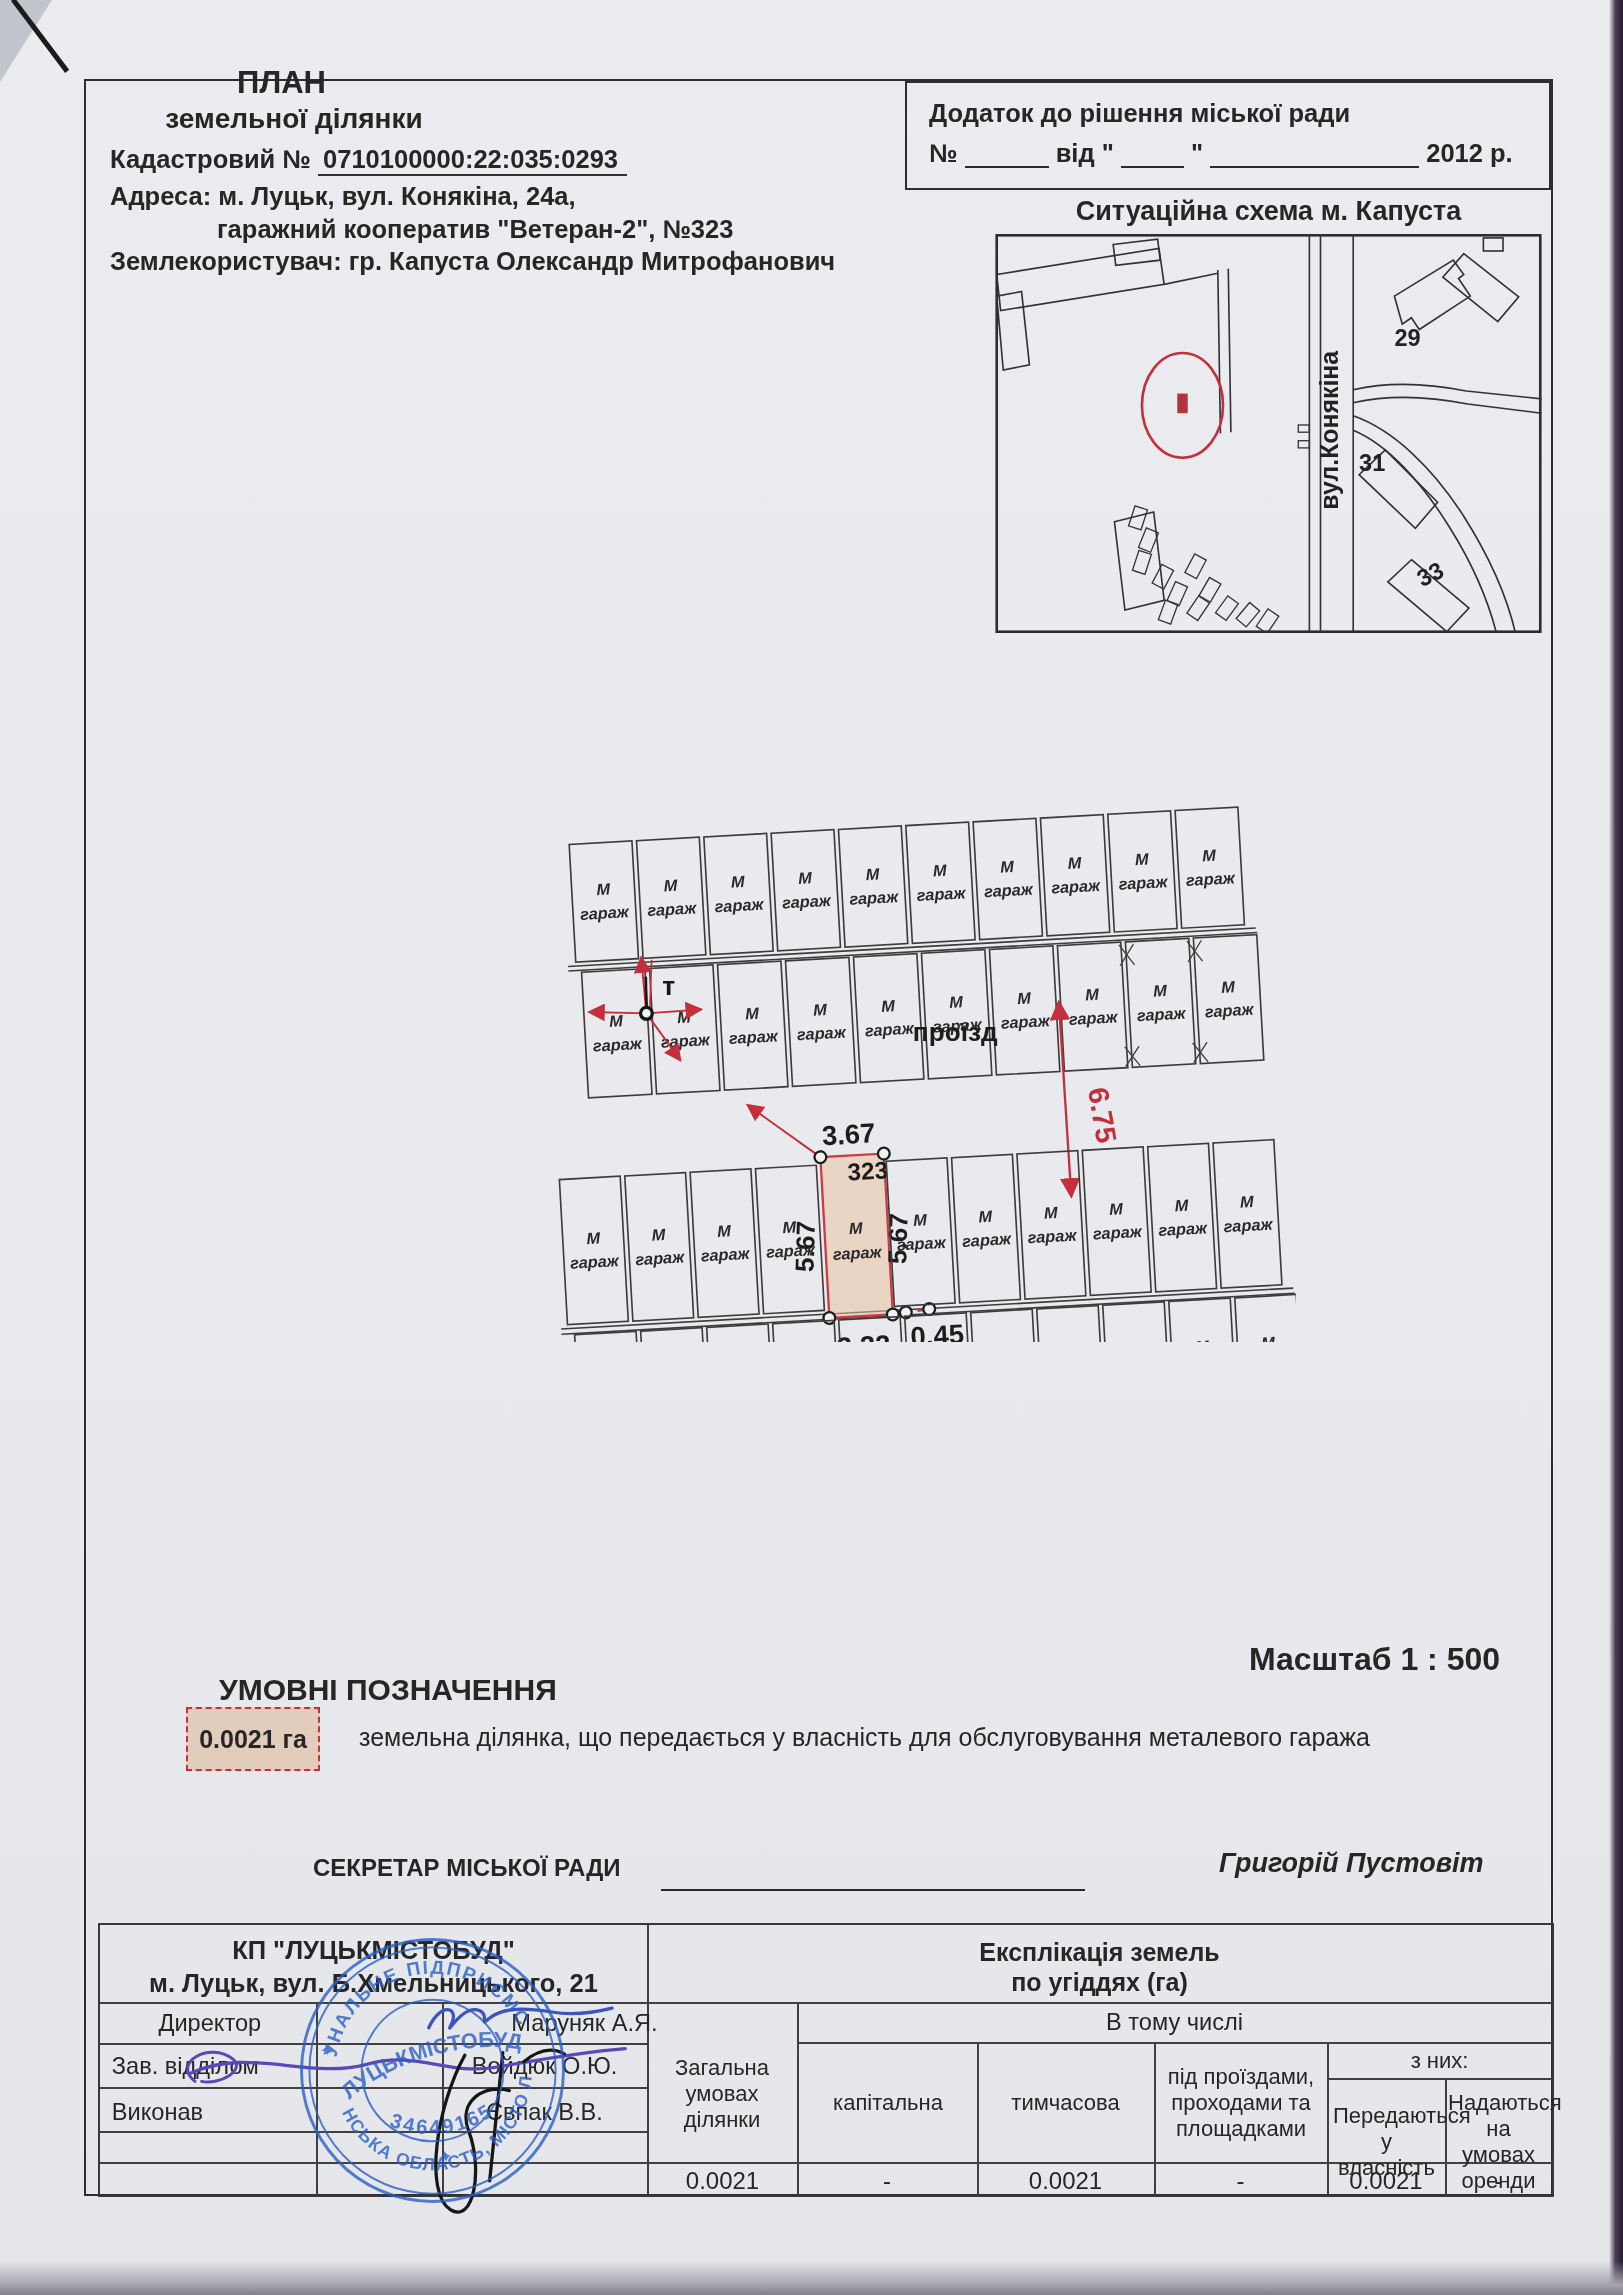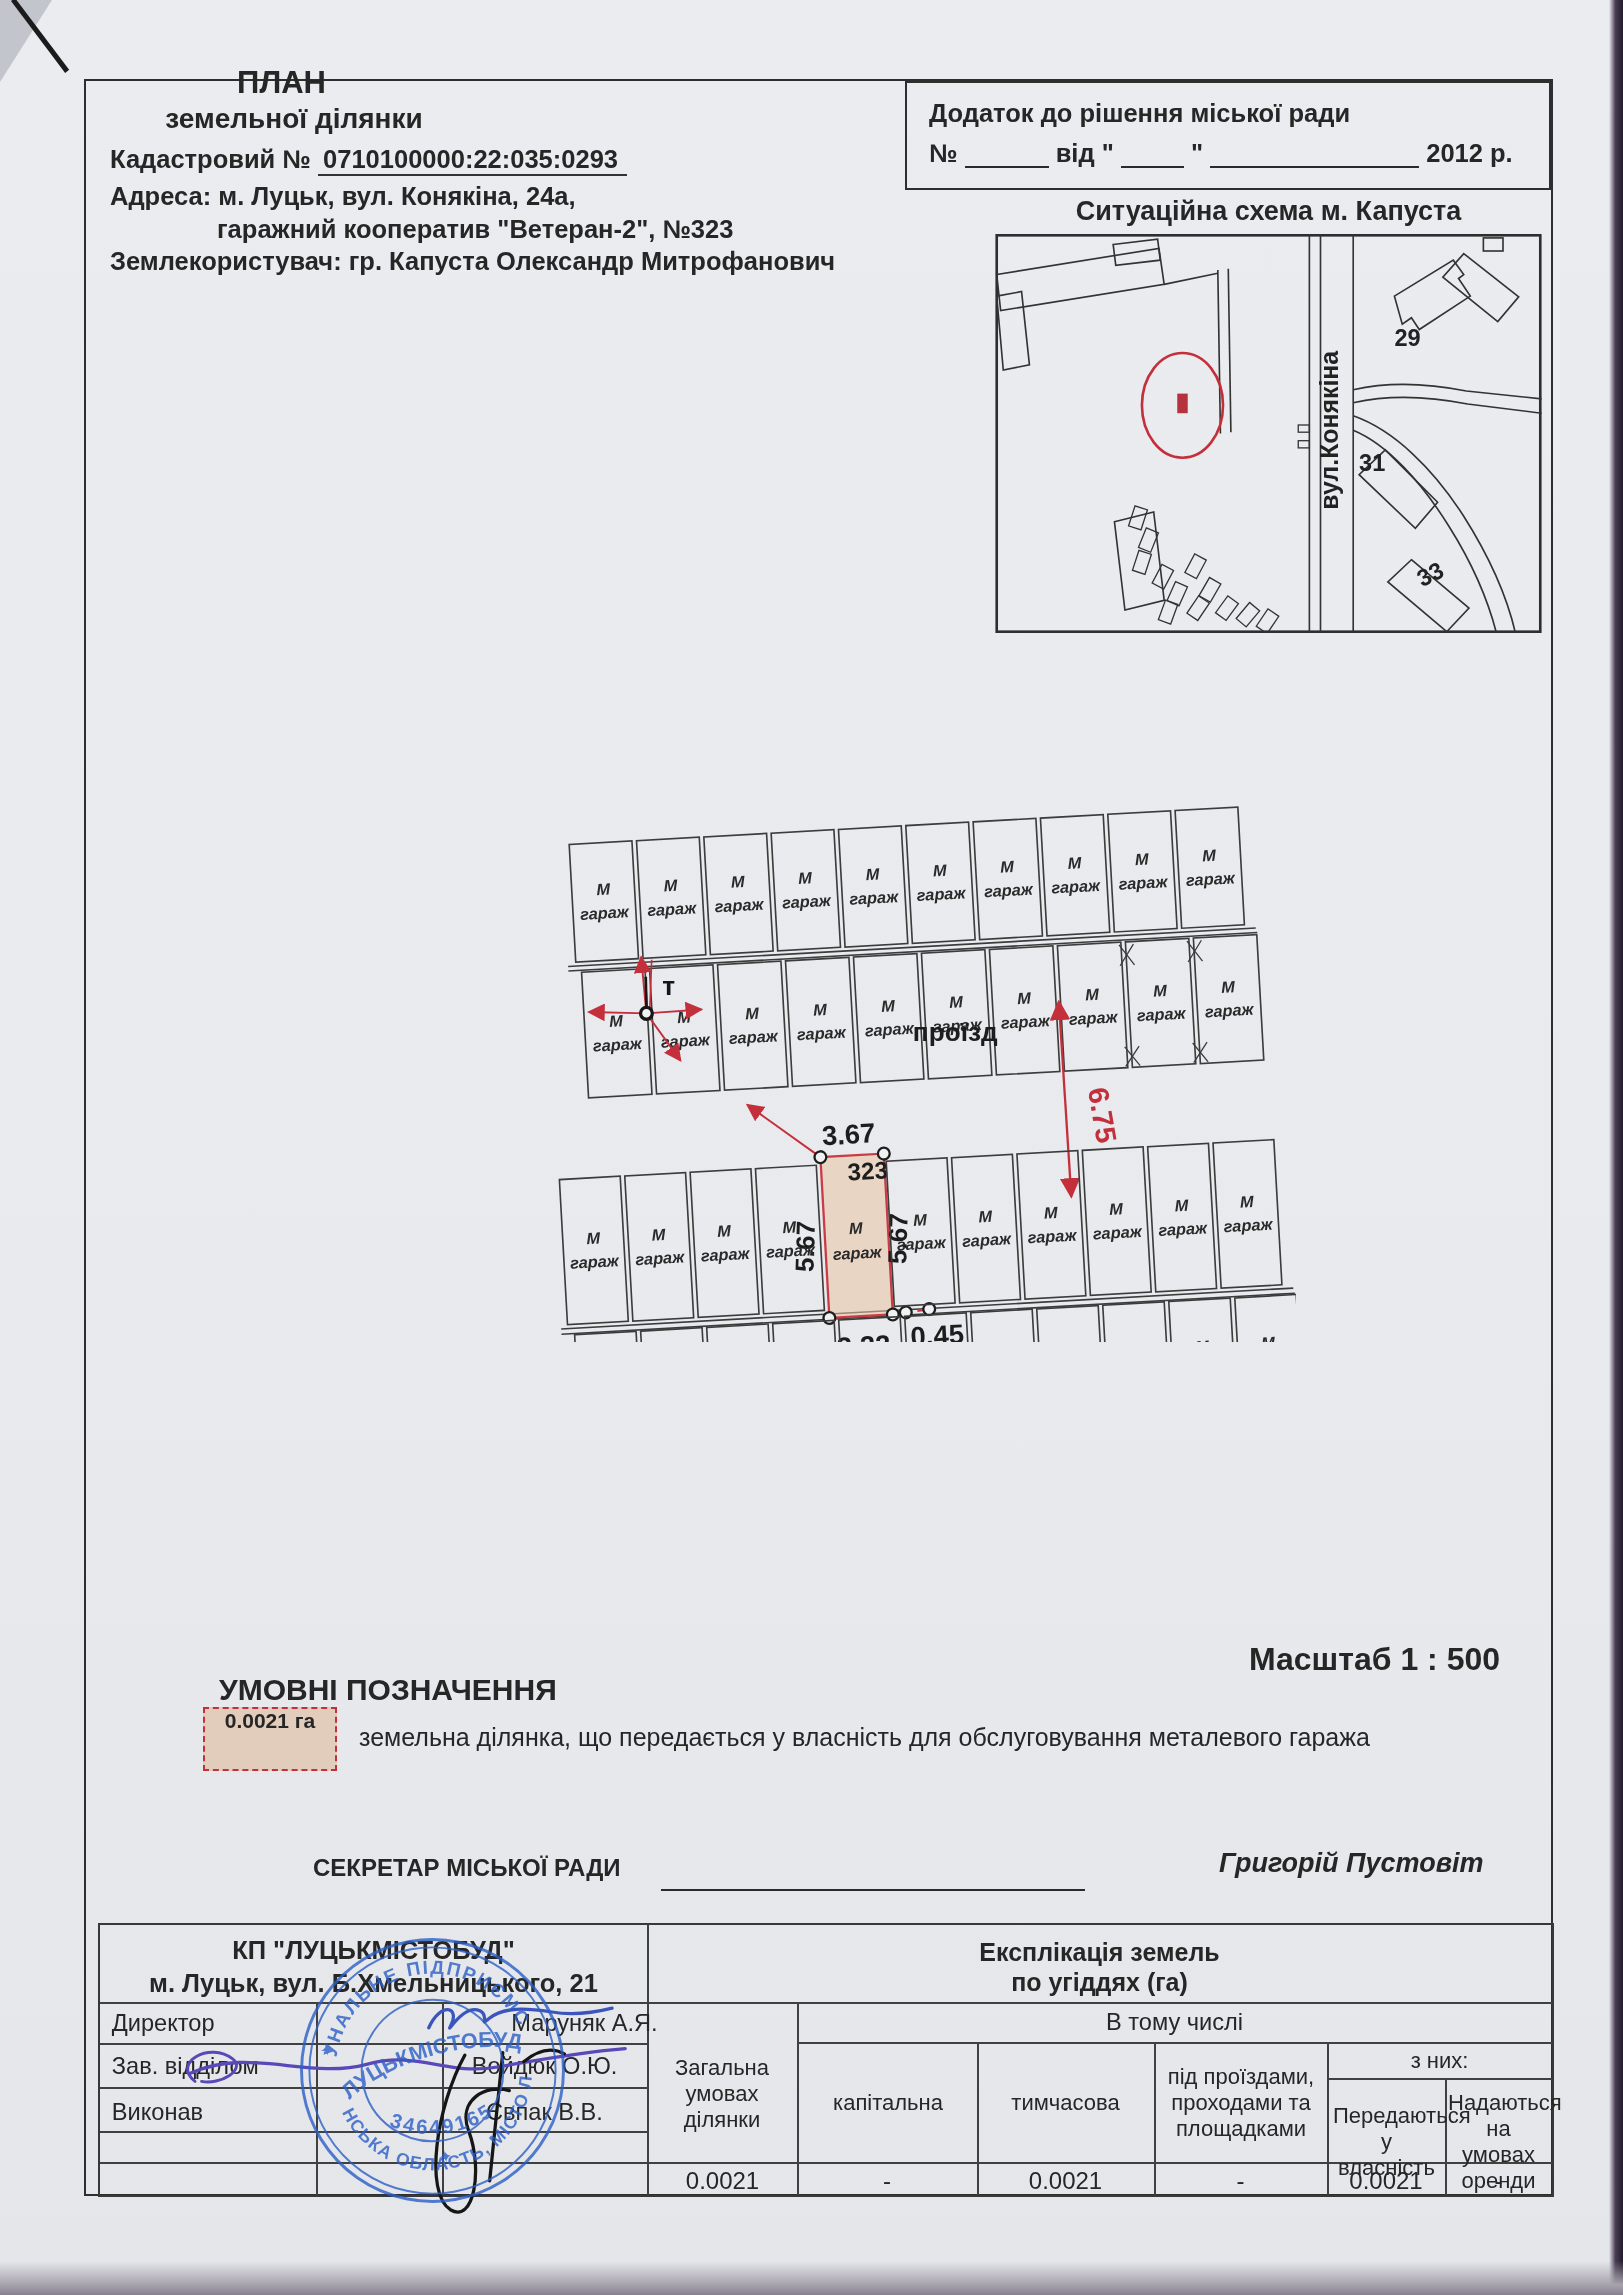--- a/index.html
+++ b/index.html
@@ -9,23 +9,23 @@
     font-family:"Liberation Sans", sans-serif;color:#262626;
   }
   .abs{position:absolute;}
   .frame{left:84px;top:79px;width:1465px;height:2113px;border:2.6px solid #2e2e2e;}
   .t{position:absolute;white-space:nowrap;}
   .b600{font-weight:600;} .b700{font-weight:700;}
   .center{text-align:center;}
   .blank{display:inline-block;border-bottom:2px solid #2a2a2a;height:22px;vertical-align:bottom;}
   .annex{left:905px;top:81px;width:642px;height:105px;border:2.6px solid #2e2e2e;}
   .mapbox{left:995px;top:234px;width:547px;height:399px;}
-  .swatch{left:203px;top:1707px;width:130px;height:60px;border:2px dashed #c3303c;
-    background:rgba(222,164,122,0.42);display:flex;justify-content:center;
-    font-size:21px;font-weight:600;}
+  .swatch{left:186px;top:1707px;width:130px;height:60px;border:2px dashed #c3303c;
+    background:rgba(222,164,122,0.42);display:flex;align-items:center;justify-content:center;
+    font-size:25px;font-weight:600;}
   .sec-line{left:661px;top:1889px;width:424px;height:0;border-top:2px solid #2a2a2a;}
   
   .ftable{left:98px;top:1923px;width:1452px;height:270px;border:2px solid #383838;}
   .hl,.vl{position:absolute;background:#404040;}
   .cellt{position:absolute;font-size:22px;text-align:center;line-height:26px;}
   
   .corner-shade{left:0;top:0;width:65px;height:82px;background:#c2c5cb;
     clip-path:polygon(0 0,80% 0,0 100%);}
   .corner-line{left:10.5px;top:1.3px;width:4.6px;height:90px;background:#1b1b1b;
     transform:rotate(-37deg);transform-origin:top left;}
@@ -339,21 +339,21 @@
     <div class="vl" style="left:697px;top:77px;width:2px;height:193px;"></div>
     <div class="vl" style="left:877px;top:117px;width:2px;height:153px;"></div>
     <div class="vl" style="left:1054px;top:117px;width:2px;height:153px;"></div>
     <div class="vl" style="left:1227px;top:117px;width:2px;height:153px;"></div>
     <div class="vl" style="left:1345px;top:153px;width:2px;height:117px;"></div>
 
     <div class="cellt b600" style="left:0;top:9.2px;width:547px;font-size:25.5px;line-height:33px;">
       <div>КП "ЛУЦЬКМІСТОБУД"</div>
       <div>м. Луцьк, вул. Б.Хмельницького, 21</div>
     </div>
-    <div class="cellt" style="left:11.8px;top:85px;width:196px;text-align:left;font-size:23.6px;">Директор</div>
+    <div class="cellt" style="left:11.8px;top:85px;width:196px;text-align:center;font-size:23.6px;">Директор</div>
     <div class="cellt" style="left:342px;top:85px;width:205px;font-size:23.6px;padding-left:40px;">Маруняк А.Я.</div>
     <div class="cellt" style="left:11.8px;top:128px;width:203px;text-align:left;font-size:23.6px;">Зав. відділом</div>
     <div class="cellt" style="left:342px;top:128px;width:205px;font-size:23.6px;">Войдюк О.Ю.</div>
     <div class="cellt" style="left:11.8px;top:174px;width:196px;text-align:left;font-size:23.6px;">Виконав</div>
     <div class="cellt" style="left:342px;top:174px;width:205px;font-size:23.6px;">Євпак В.В.</div>
 
     <div class="cellt b600" style="left:547px;top:11.8px;width:905px;font-size:25px;line-height:30px;">
       <div>Експлікація земель</div>
       <div>по угіддях (га)</div>
     </div>

